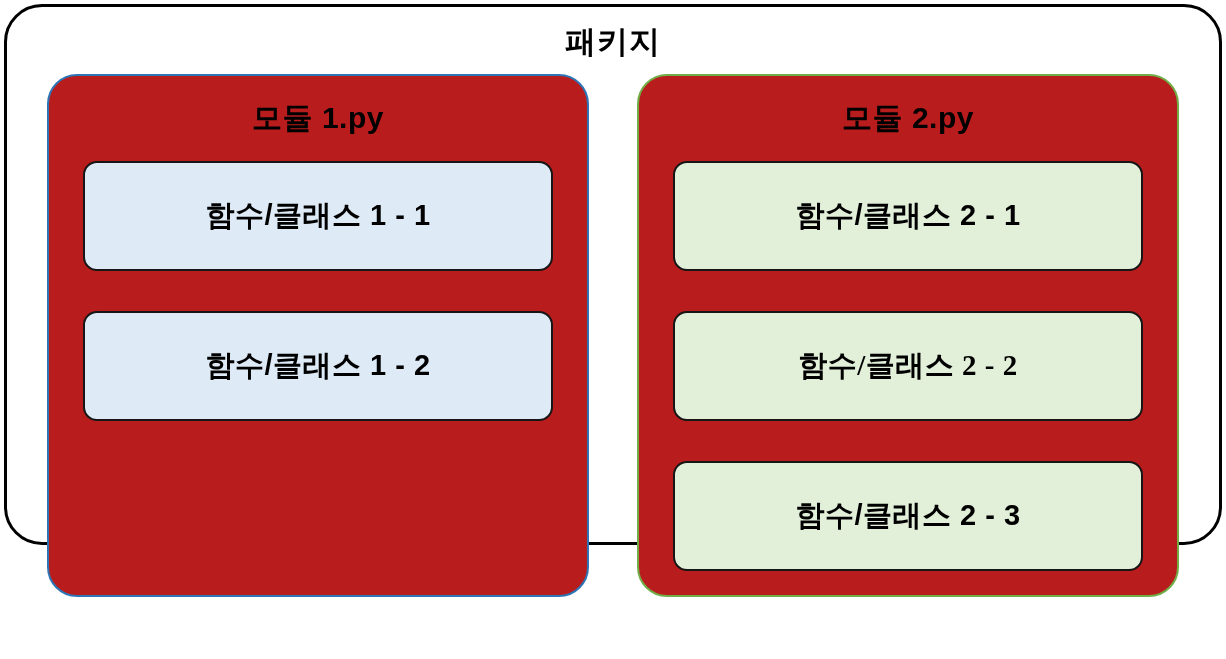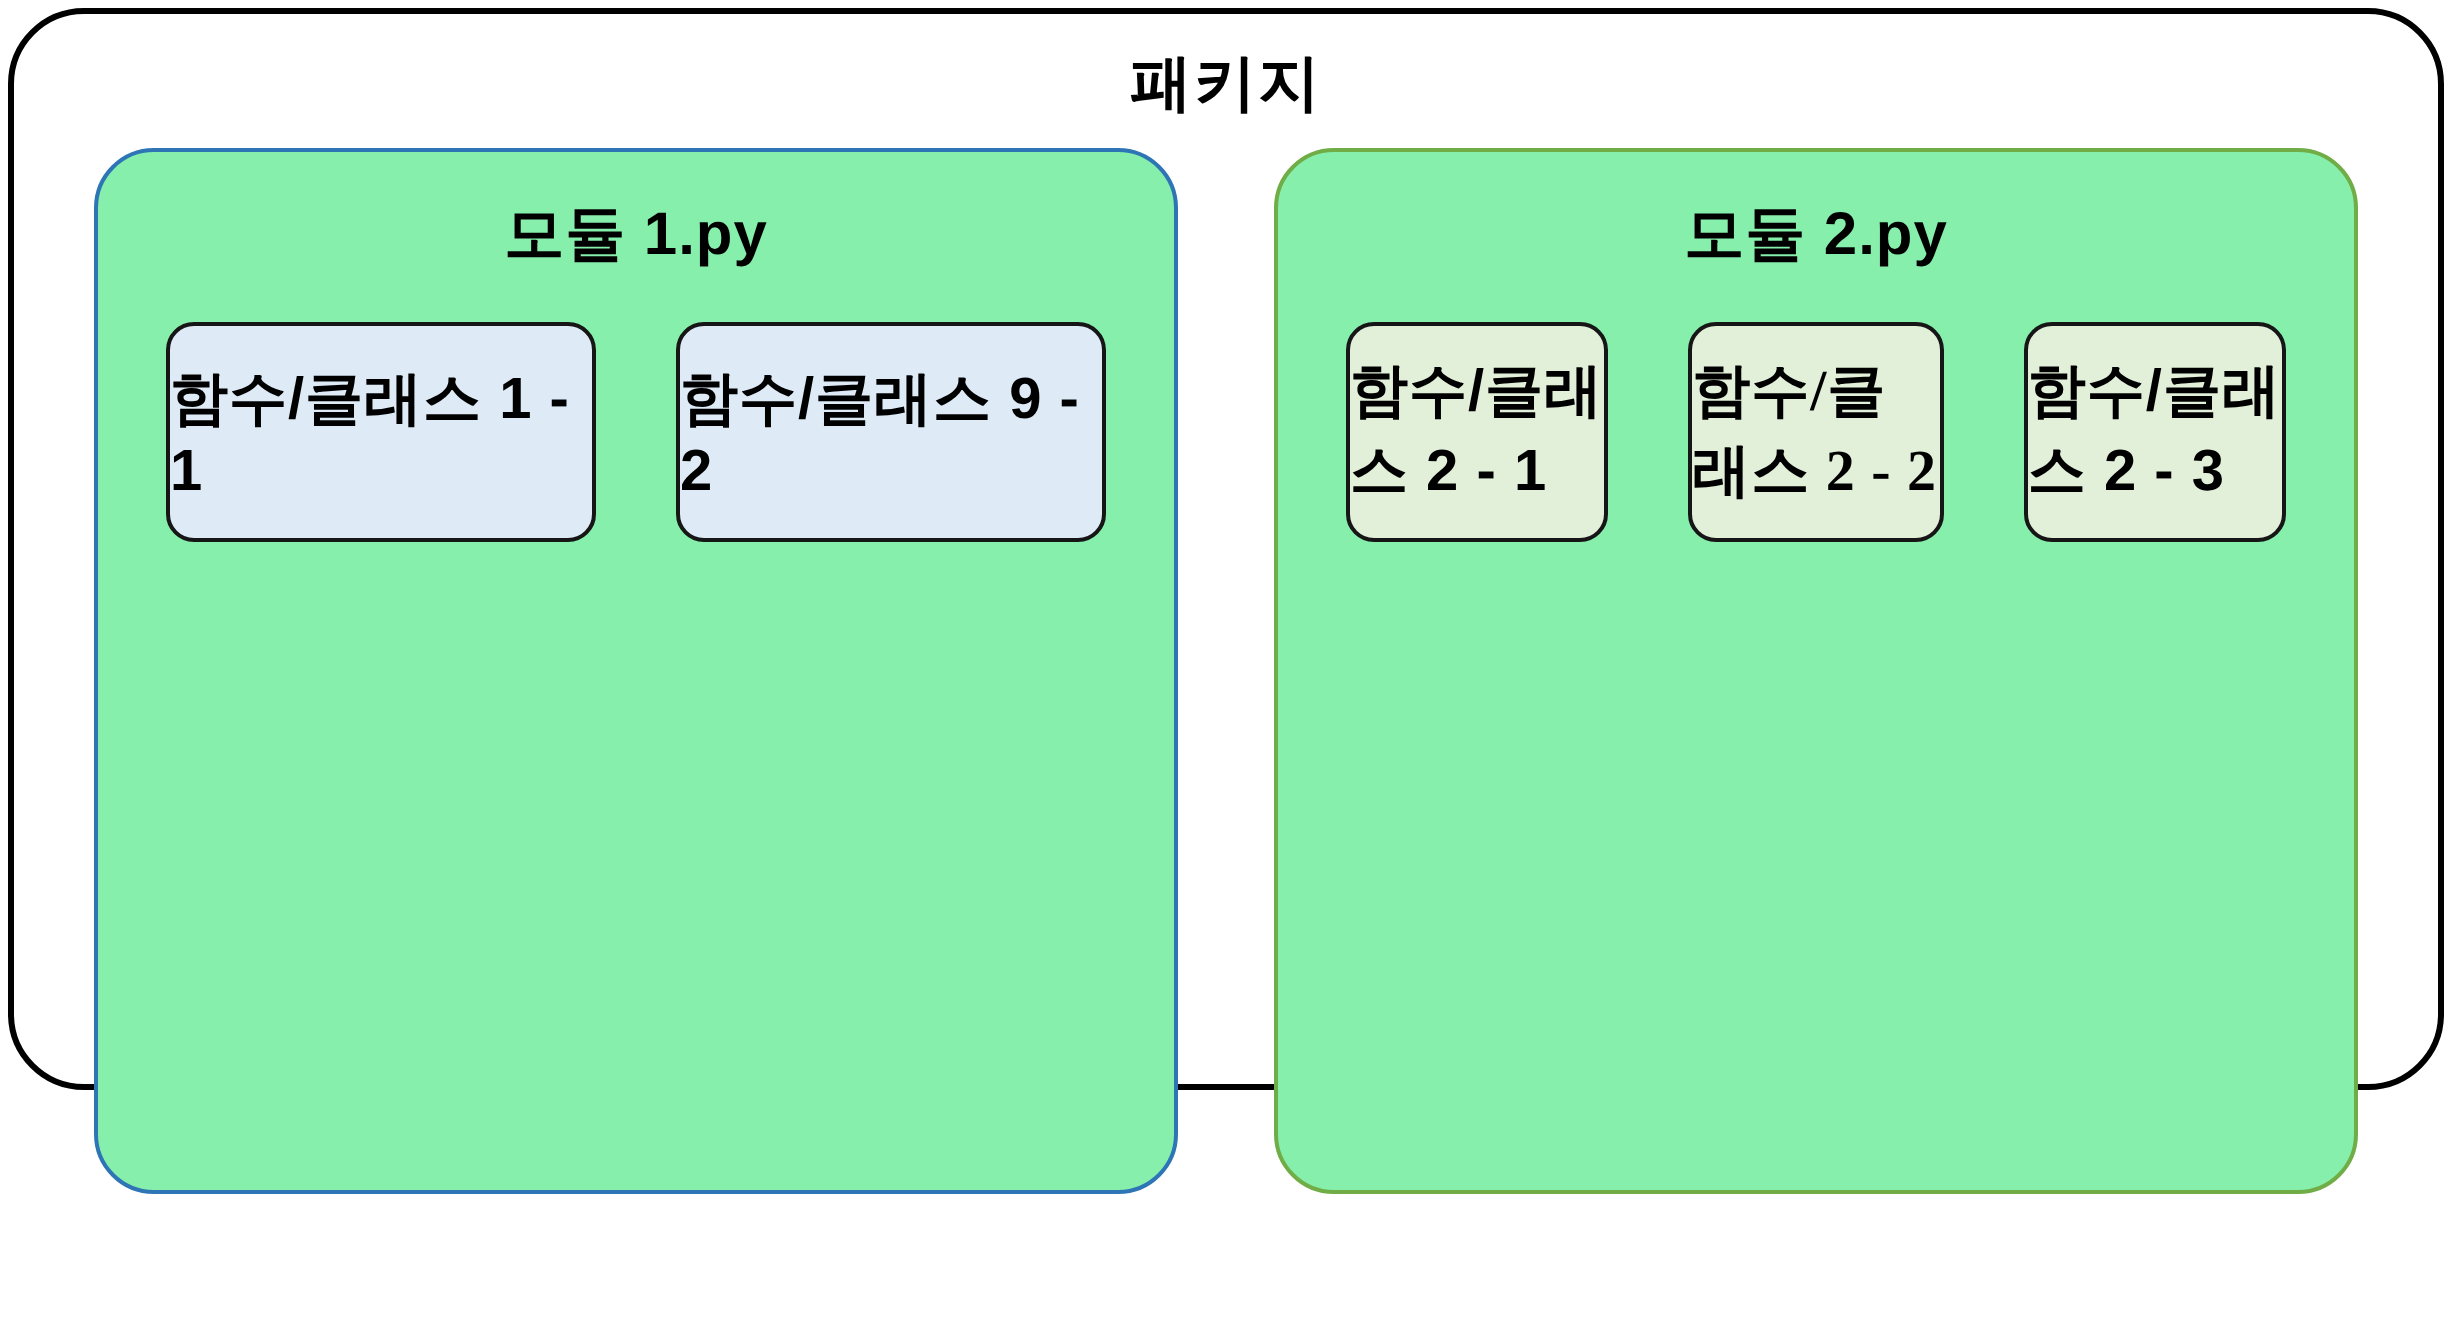--- a/index.html
+++ b/index.html
@@ -30,36 +30,36 @@
   .modules {
     display: flex;
     justify-content: center;
     gap: 48px;
   }
   .module {
     width: 542px;
     height: 523px;
     border: 2px solid #888888; 
     border-radius: 30px;
-    background: #86efac;
+    background: #b91c1c;
     padding: 21px 34px 12px 34px;
   }
   .module-title {
     text-align: center;
     font-size: 30px;
     font-weight: bold;
     color: #000000;
     height: 42px;
     line-height: 42px;
     margin-bottom: 22px;
     letter-spacing: 0.5px;
   }
   .box-list {
     display: flex;
-    flex-direction: row;
+    flex-direction: column;
     gap: 40px;
   }
   .fn-box {
     height: 110px;
     border: 2.5px solid #161616;
     border-radius: 14px;
     display: flex;
     align-items: center;
     justify-content: center;
     font-size: 29px;
@@ -73,21 +73,21 @@
 
 <div class="package">
   <div class="package-title">패키지</div>
 
   <div class="modules">
 
     <div class="module" style="border-color: rgb(46, 117, 182);">
       <div class="module-title">모듈 1.py</div>
       <div class="box-list">
         <div class="fn-box" style="background: rgb(222, 235, 247);">함수/클래스 1 - 1</div>
-        <div class="fn-box" style="background: rgb(222, 235, 247);">함수/클래스 9 - 2</div>
+        <div class="fn-box" style="background: rgb(222, 235, 247);">함수/클래스 1 - 2</div>
       </div>
     </div>
 
     <div class="module" style="border-color: rgb(112, 173, 71);">
       <div class="module-title">모듈 2.py</div>
       <div class="box-list">
         <div class="fn-box" style="background: rgb(226, 239, 217);">함수/클래스 2 - 1</div>
         <div class="fn-box" style="background: rgb(226, 239, 217); font-family: Liberation Serif, serif;">함수/클래스 2 - 2</div>
         <div class="fn-box" style="background: rgb(226, 239, 217);">함수/클래스 2 - 3</div>
       </div>

